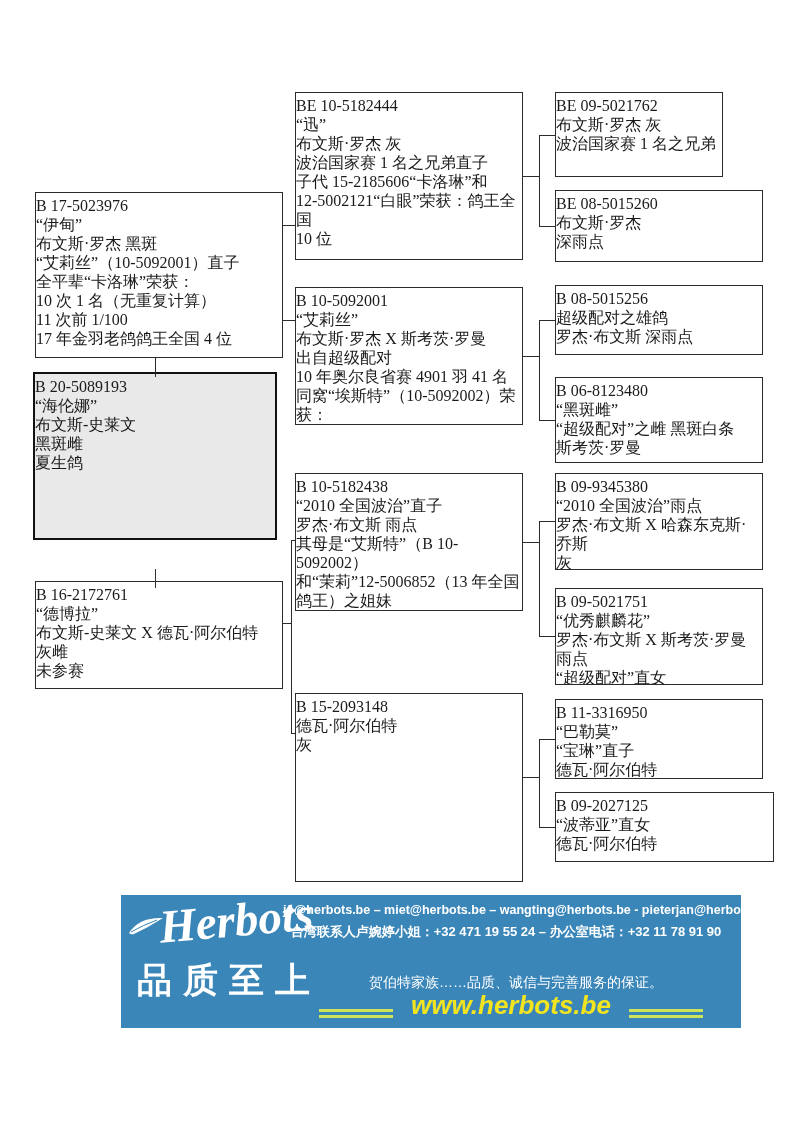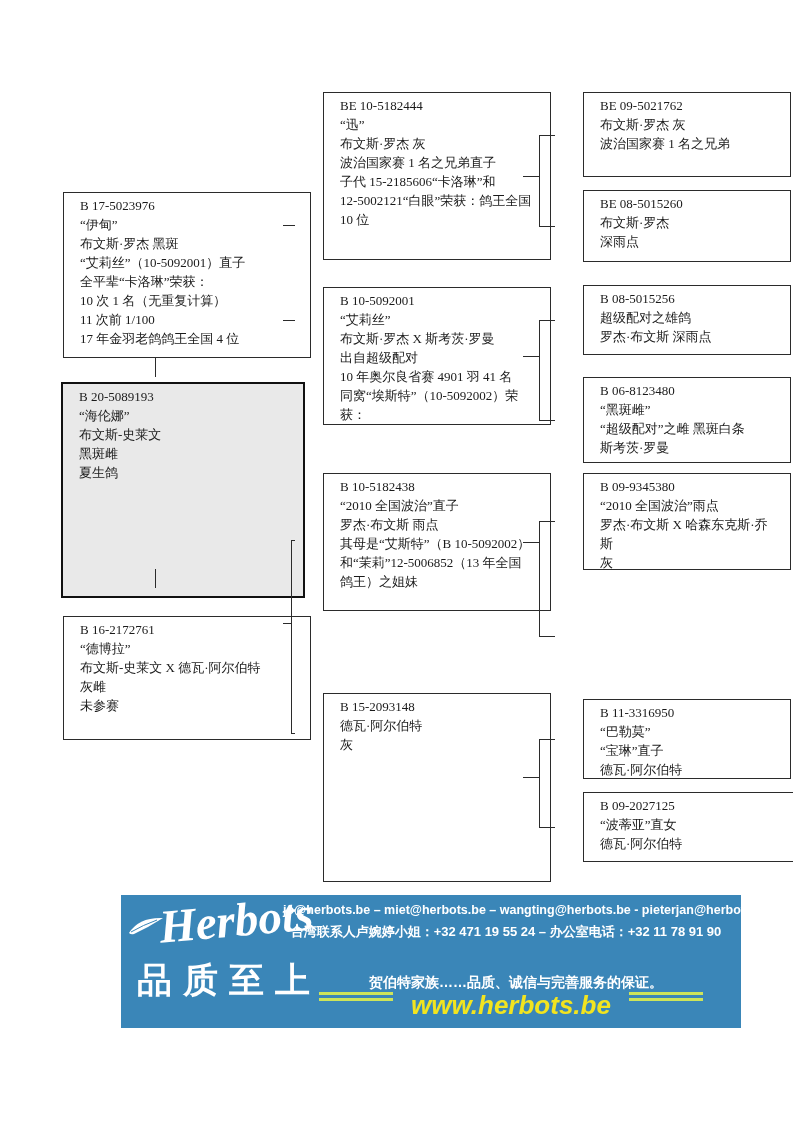--- a/index.html
+++ b/index.html
@@ -1,57 +1,57 @@
 <!DOCTYPE html>
 <html><head>
 <meta charset="utf-8">
 <style>
   html,body{margin:0;padding:0;background:#fff;}
   .page{position:relative;width:793px;height:1122px;background:#ffffff;
         font-family:"Liberation Serif","DejaVu Serif",serif;color:#1a1a1a;overflow:hidden;}
   .box{position:absolute;box-sizing:border-box;border:1px solid #2b2b2b;background:#ffffff;
-       padding:3px 16px;font-size:13px;line-height:19px;white-space:pre-line;overflow:hidden;margin-left:28px;}
+       padding:3px 0;font-size:16px;line-height:19px;white-space:pre-line;overflow:hidden;}
   .box.subject{border:2px solid #111;background:#e9e9e9;}
   .hl{position:absolute;height:1px;background:#2b2b2b;}
   .vl{position:absolute;width:1px;background:#2b2b2b;}
   .banner{position:absolute;left:121px;top:895px;width:620px;height:133px;background:#3A86B8;
           color:#fff;overflow:hidden;font-family:"Liberation Sans","DejaVu Sans",sans-serif;}
   .logo{position:absolute;left:6px;top:2px;display:flex;align-items:center;}
   .logotext{font-family:"Liberation Serif","DejaVu Serif",serif;font-style:italic;font-weight:bold;
             font-size:47px;transform:rotate(-5deg);display:inline-block;line-height:1;}
   .feather{margin-right:-6px;margin-top:10px;}
   .quality{position:absolute;left:16px;top:62px;font-size:35px;font-weight:bold;letter-spacing:11px;}
   .emails{position:absolute;left:162px;top:8px;font-size:12.5px;font-weight:bold;white-space:nowrap;}
   .cline{position:absolute;left:150px;width:470px;text-align:center;font-size:13px;font-weight:bold;white-space:nowrap;}
   .cline.t{top:28px;}
   .cline.c{top:48px;}
-  .slogan{position:absolute;left:170px;top:79px;width:450px;text-align:center;font-size:14px;font-weight:bold;}
-  .webrow{position:absolute;left:160px;top:97px;width:460px;display:flex;align-items:flex-start;justify-content:center;gap:18px;}
+  .slogan{position:absolute;left:170px;top:79px;width:450px;text-align:center;font-size:14px;font-weight:normal;}
+  .webrow{position:absolute;left:160px;top:97px;width:460px;display:flex;align-items:flex-end;justify-content:center;gap:18px;}
   .dbl{width:74px;height:9px;border-top:3px solid #CDE45A;border-bottom:3px solid #CDE45A;box-sizing:border-box;}
   .website{font-size:26px;font-weight:bold;font-style:italic;color:#F2E41F;line-height:1;}
 </style>
 </head>
 <body>
 
 <div class="page">
 
   <div class="box" style="left:35px;top:192px;width:248px;height:166px">B 17-5023976
 “伊甸”
 布文斯·罗杰  黑斑
 “艾莉丝”（10-5092001）直子
 全平辈“卡洛琳”荣获：
 10 次 1 名（无重复计算）
 11 次前 1/100
 17 年金羽老鸽鸽王全国 4 位</div>
-  <div class="box subject" style="left:33px;top:382px;width:244px;height:216px">B 20-5089193
+  <div class="box subject" style="left:33px;top:372px;width:244px;height:168px">B 20-5089193
 “海伦娜”
 布文斯-史莱文
 黑斑雌
 夏生鸽</div>
-  <div class="box" style="left:35px;top:616px;width:248px;height:124px">B 16-2172761
+  <div class="box" style="left:35px;top:581px;width:248px;height:108px">B 16-2172761
 “德博拉”
 布文斯-史莱文 X 德瓦·阿尔伯特
 灰雌
 未参赛</div>
 
   <div class="box" style="left:295px;top:92px;width:228px;height:168px">BE 10-5182444
 “迅”
 布文斯·罗杰  灰
 波治国家赛 1 名之兄弟直子
 子代 15-2185606“卡洛琳”和
@@ -66,37 +66,41 @@
 13 年 KBDB 中长距离鸽王全国 2 位</div>
   <div class="box" style="left:295px;top:473px;width:228px;height:138px">B 10-5182438
 “2010 全国波治”直子
 罗杰·布文斯  雨点
 其母是“艾斯特”（B 10-5092002）
 和“茉莉”12-5006852（13 年全国鸽王）之姐妹</div>
   <div class="box" style="left:295px;top:693px;width:228px;height:189px">B 15-2093148
 德瓦·阿尔伯特
 灰</div>
 
-  <div class="box" style="left:555px;top:92px;width:208px;height:85px">BE 09-5021762
+  <div class="box" style="left:555px;top:92px;width:168px;height:85px">BE 09-5021762
 布文斯·罗杰  灰
 波治国家赛 1 名之兄弟</div>
   <div class="box" style="left:555px;top:190px;width:208px;height:72px">BE 08-5015260
 布文斯·罗杰
 深雨点</div>
   <div class="box" style="left:555px;top:285px;width:208px;height:70px">B 08-5015256
 超级配对之雄鸽
 罗杰·布文斯  深雨点</div>
   <div class="box" style="left:555px;top:377px;width:208px;height:86px">B 06-8123480
 “黑斑雌”
 “超级配对”之雌  黑斑白条
 斯考茨·罗曼</div>
   <div class="box" style="left:555px;top:473px;width:208px;height:97px">B 09-9345380
 “2010 全国波治”雨点
 罗杰·布文斯 X 哈森东克斯·乔斯
 灰</div>
+  <div class="box" style="left:555px;top:588px;width:208px;height:97px">B 09-5021751
+“优秀麒麟花”
+罗杰·布文斯 X 斯考茨·罗曼  雨点
+“超级配对”直女</div>
   <div class="box" style="left:555px;top:699px;width:208px;height:80px">B 11-3316950
 “巴勒莫”
 “宝琳”直子
 德瓦·阿尔伯特</div>
   <div class="box" style="left:555px;top:792px;width:219px;height:70px">B 09-2027125
 “波蒂亚”直女
 德瓦·阿尔伯特</div>
 
   <div class="vl" style="left:155px;top:358px;height:19px"></div>
   <div class="vl" style="left:155px;top:569px;height:19px"></div>

